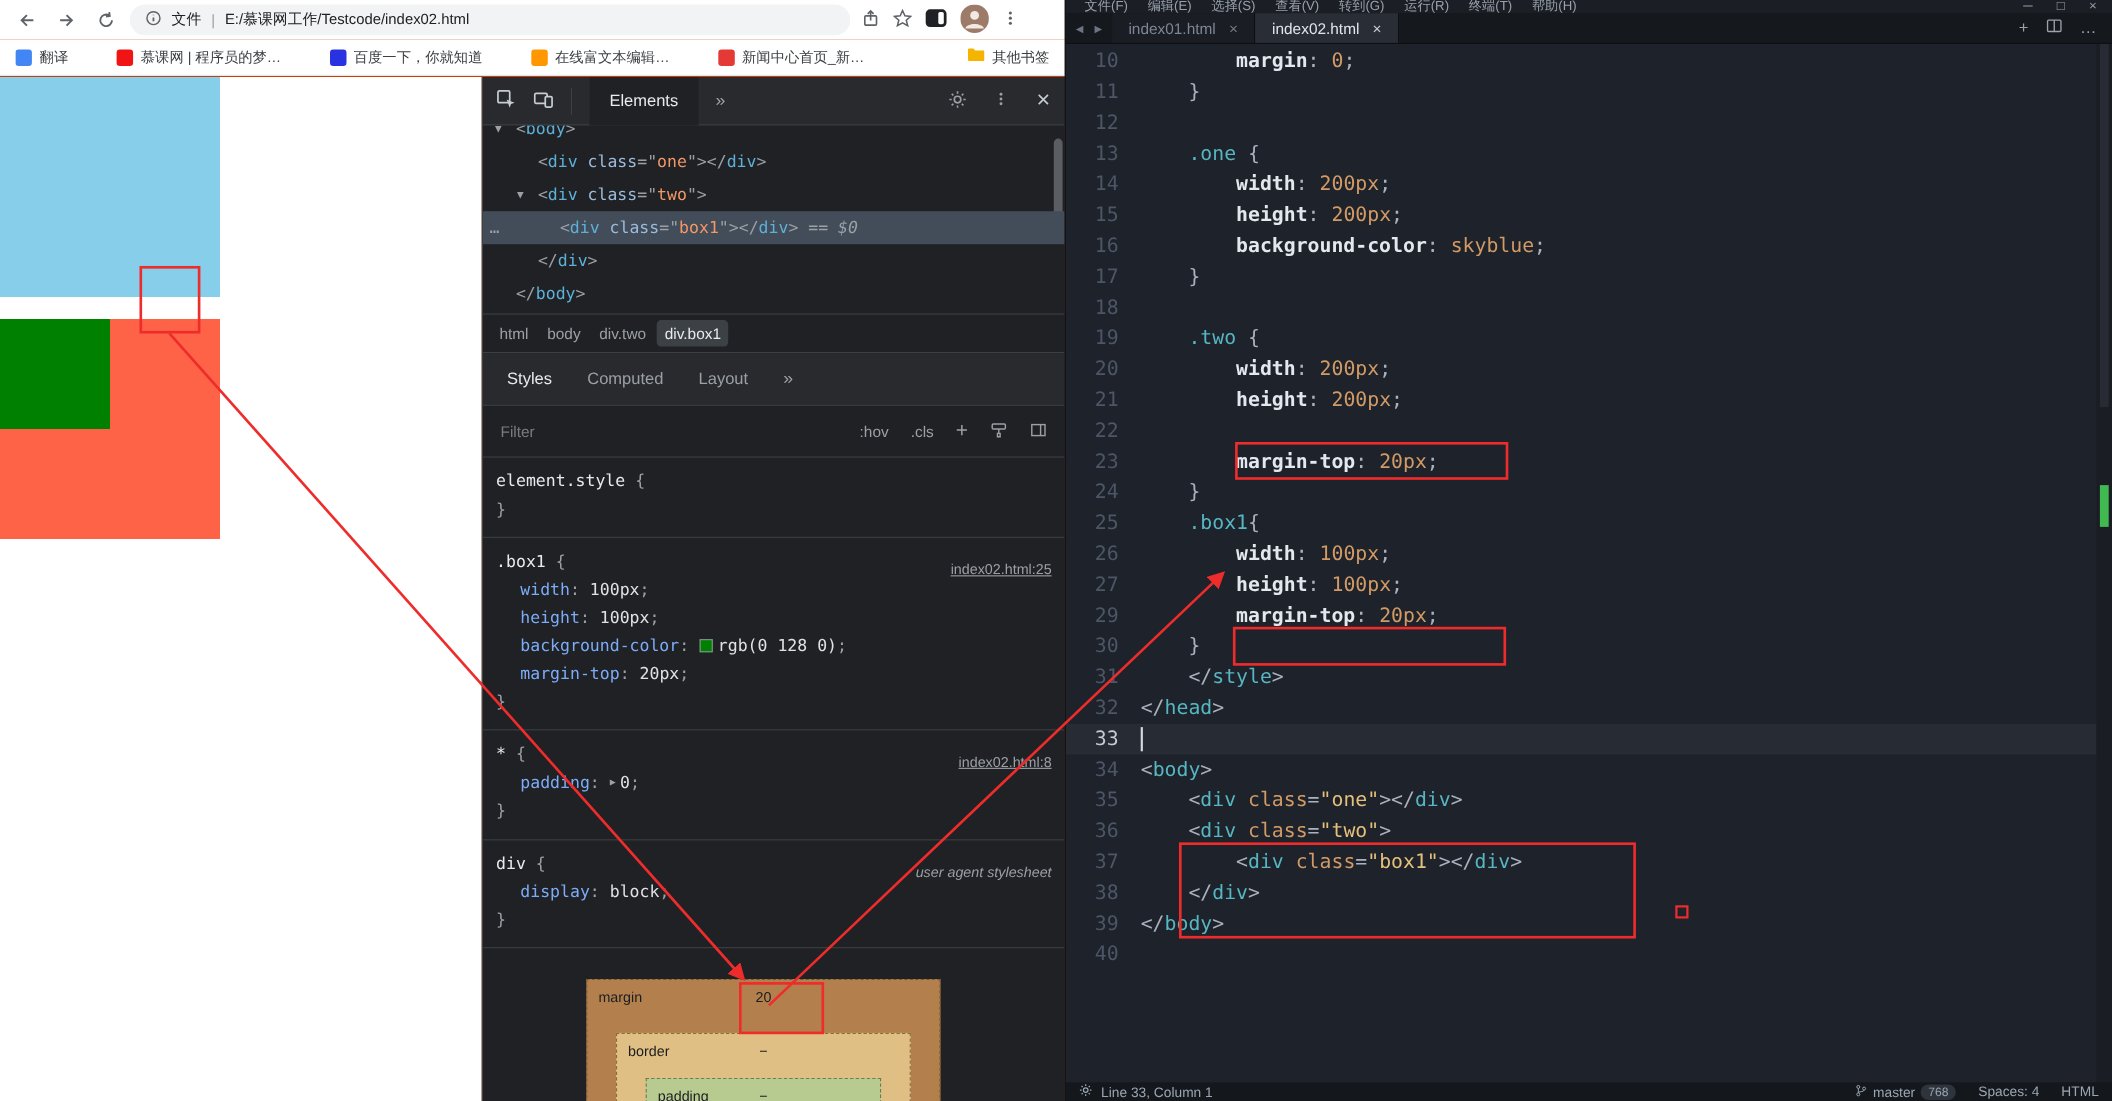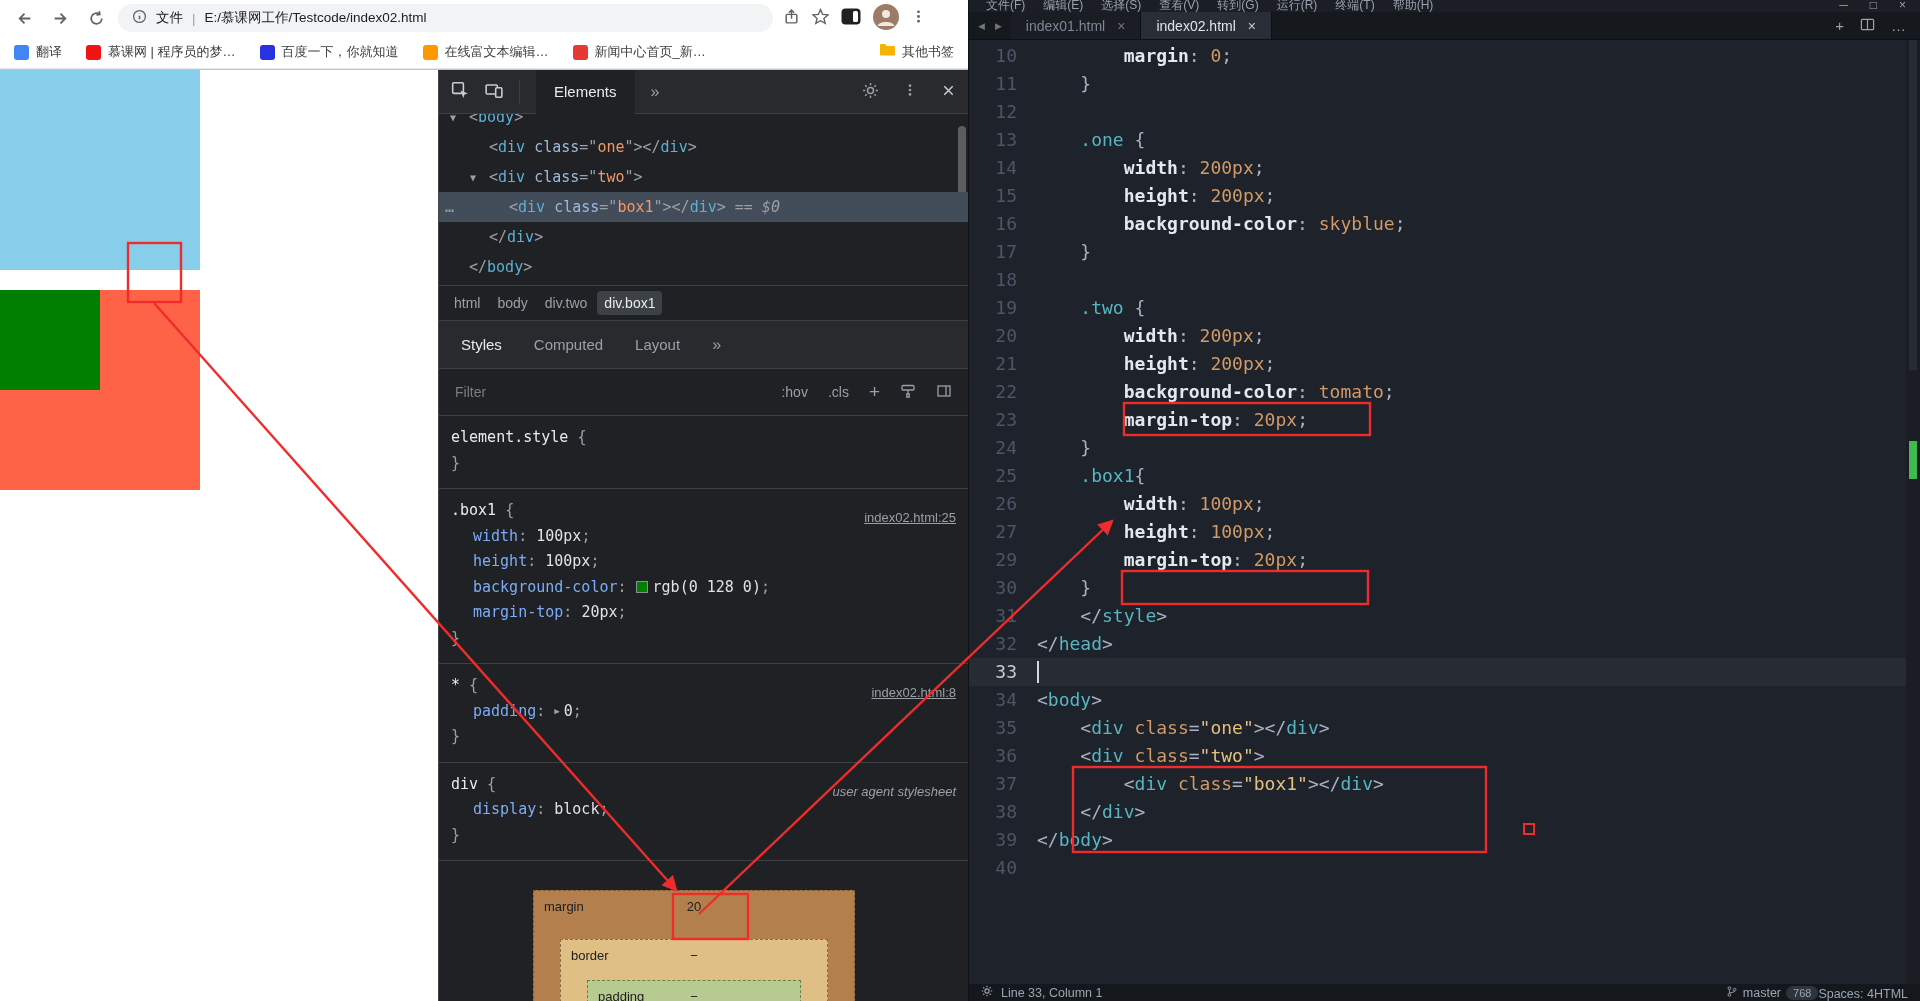--- a/index.html
+++ b/index.html
@@ -1,27 +1,27 @@
 <!DOCTYPE html>
 <html><head>
 <meta charset="utf-8">
 <style>
   *{margin:0;padding:0;box-sizing:border-box}
   html,body{width:1920px;height:1001px;overflow:hidden;background:#1e222a}
   #page{position:relative;width:1920px;height:1001px;font-family:"Liberation Sans",sans-serif;font-size:14px}
 
   
-  #browser{position:absolute;left:0;top:0;width:968px;height:1001px;background:#fdba74}
+  #browser{position:absolute;left:0;top:0;width:968px;height:1001px;background:#c2410c}
   .addr{height:36px;display:flex;align-items:center;padding:0 10px;gap:8px;background:#fff}
   .nav-ic{width:28px;height:28px;display:flex;align-items:center;justify-content:center;border-radius:50%}
   .url-pill{flex:0 0 655px;height:28px;border-radius:14px;background:#f1f3f4;display:flex;align-items:center;padding:0 14px;gap:9px;font-size:13.5px;color:#202124;white-space:nowrap;overflow:hidden}
   .url-div{color:#9aa0a6}
   .addr-right{display:flex;align-items:center;gap:12px;margin-left:2px}
   .bkm{height:33px;display:flex;align-items:center;padding:0 14px;border-bottom:1px solid #e4e6e8;font-size:13px;color:#3c4043;background:#fff}
-  .bkm-list{display:flex;gap:24px;align-items:flex-end;flex:1;white-space:nowrap;overflow:hidden}
+  .bkm-list{display:flex;gap:44px;align-items:flex-end;flex:1;white-space:nowrap;overflow:hidden}
   .bkm-item{display:flex;gap:7px;align-items:center}
   .favicon{width:15px;height:15px;border-radius:3px;display:inline-block;flex:0 0 15px}
   .bkm-other{display:flex;gap:7px;align-items:flex-start;margin-left:12px;white-space:nowrap}
 
   
   .page{position:absolute;left:0;top:70px;width:438px;bottom:0;background:#fff;overflow:hidden}
   .wb{position:absolute;left:0}
   .wb.one{top:0;width:200px;height:200px;background:#87ceeb}
   .wb.two{top:220px;width:200px;height:200px;background:#ff6347}
   .wb.b1{top:220px;width:100px;height:100px;background:#008000}
@@ -103,21 +103,21 @@
   .e-se{color:#56b6c2}
   .e-tg{color:#56b6c2}
   .e-at{color:#d19a66}
   .e-st{color:#e5c07b}
 
   .ed-scroll{position:absolute;right:0;top:40px;width:14px;bottom:17px;background:#1a1d23}
   .ed-scroll-thumb{position:absolute;left:3px;right:3px;top:0;height:330px;background:#272c34}
   .ed-scroll-marker{position:absolute;left:3px;right:3px;top:401px;height:38px;background:#3fb950}
 
   .ed-status{position:absolute;left:0;right:0;bottom:0;height:17px;background:#14171b;display:flex;align-items:center;font-size:12.5px;color:#9aa6b2;padding:0 12px;gap:8px}
-  .st-right{margin-left:auto;display:flex;align-items:flex-end;}
+  .st-right{margin-left:auto;display:flex;align-items:flex-start;gap:20px}
   .st-item{display:flex;align-items:center;gap:5px}
   .st-badge{background:#2e343c;border-radius:7px;padding:0 7px;font-size:11px;line-height:14px}
 
   
   #anno{position:absolute;left:0;top:0;pointer-events:none;z-index:50}
 </style>
 </head>
 <body>
 
 <div id="page">
@@ -404,21 +404,21 @@
         <div class="code-line"><span class="gutter">12</span><span class="code-text"></span></div>
         <div class="code-line"><span class="gutter">13</span><span class="code-text"><span class="e-pl">    </span><span class="e-se">.one</span><span class="e-pl"> {</span></span></div>
         <div class="code-line"><span class="gutter">14</span><span class="code-text"><span class="e-pl">        </span><span class="e-pr">width</span><span class="e-pl">: </span><span class="e-vl">200px</span><span class="e-pl">;</span></span></div>
         <div class="code-line"><span class="gutter">15</span><span class="code-text"><span class="e-pl">        </span><span class="e-pr">height</span><span class="e-pl">: </span><span class="e-vl">200px</span><span class="e-pl">;</span></span></div>
         <div class="code-line"><span class="gutter">16</span><span class="code-text"><span class="e-pl">        </span><span class="e-pr">background-color</span><span class="e-pl">: </span><span class="e-vl">skyblue</span><span class="e-pl">;</span></span></div>
         <div class="code-line"><span class="gutter">17</span><span class="code-text"><span class="e-pl">    }</span></span></div>
         <div class="code-line"><span class="gutter">18</span><span class="code-text"></span></div>
         <div class="code-line"><span class="gutter">19</span><span class="code-text"><span class="e-pl">    </span><span class="e-se">.two</span><span class="e-pl"> {</span></span></div>
         <div class="code-line"><span class="gutter">20</span><span class="code-text"><span class="e-pl">        </span><span class="e-pr">width</span><span class="e-pl">: </span><span class="e-vl">200px</span><span class="e-pl">;</span></span></div>
         <div class="code-line"><span class="gutter">21</span><span class="code-text"><span class="e-pl">        </span><span class="e-pr">height</span><span class="e-pl">: </span><span class="e-vl">200px</span><span class="e-pl">;</span></span></div>
-        <div class="code-line"><span class="gutter">22</span><span class="code-text"><span class="e-pl">        </span><span class="e-pr">background-color</span><span class="e-pl">: </span><span class="e-vl">tomato</span><span class="e-pl">;</span></span></div>
+        <div class="code-line"><span class="gutter">22</span></div>
         <div class="code-line"><span class="gutter">23</span><span class="code-text"><span class="e-pl">        </span><span class="e-pr">margin-top</span><span class="e-pl">: </span><span class="e-vl">20px</span><span class="e-pl">;</span></span></div>
         <div class="code-line"><span class="gutter">24</span><span class="code-text"><span class="e-pl">    }</span></span></div>
         <div class="code-line"><span class="gutter">25</span><span class="code-text"><span class="e-pl">    </span><span class="e-se">.box1</span><span class="e-pl">{</span></span></div>
         <div class="code-line"><span class="gutter">26</span><span class="code-text"><span class="e-pl">        </span><span class="e-pr">width</span><span class="e-pl">: </span><span class="e-vl">100px</span><span class="e-pl">;</span></span></div>
         <div class="code-line"><span class="gutter">27</span><span class="code-text"><span class="e-pl">        </span><span class="e-pr">height</span><span class="e-pl">: </span><span class="e-vl">100px</span><span class="e-pl">;</span></span></div>
         <div class="code-line"><span class="gutter">29</span><span class="code-text"><span class="e-pl">        </span><span class="e-pr">margin-top</span><span class="e-pl">: </span><span class="e-vl">20px</span><span class="e-pl">;</span></span></div>
         <div class="code-line"><span class="gutter">30</span><span class="code-text"><span class="e-pl">    }</span></span></div>
         <div class="code-line"><span class="gutter">31</span><span class="code-text"><span class="e-pl">    &lt;/</span><span class="e-tg">style</span><span class="e-pl">&gt;</span></span></div>
         <div class="code-line"><span class="gutter">32</span><span class="code-text"><span class="e-pl">&lt;/</span><span class="e-tg">head</span><span class="e-pl">&gt;</span></span></div>
         <div class="code-line active"><span class="gutter">33</span><span class="code-text"></span><span class="caret"></span></div>

